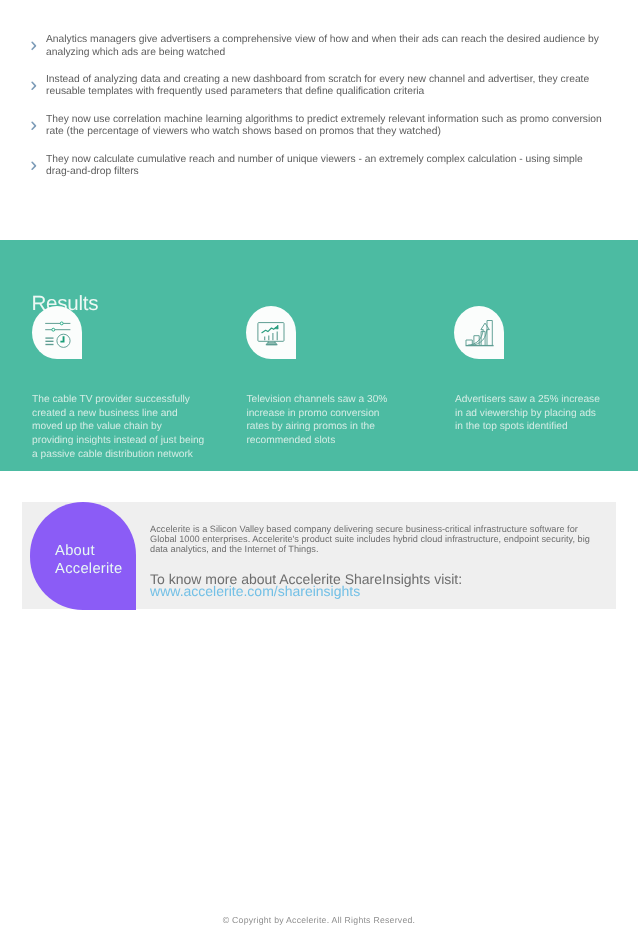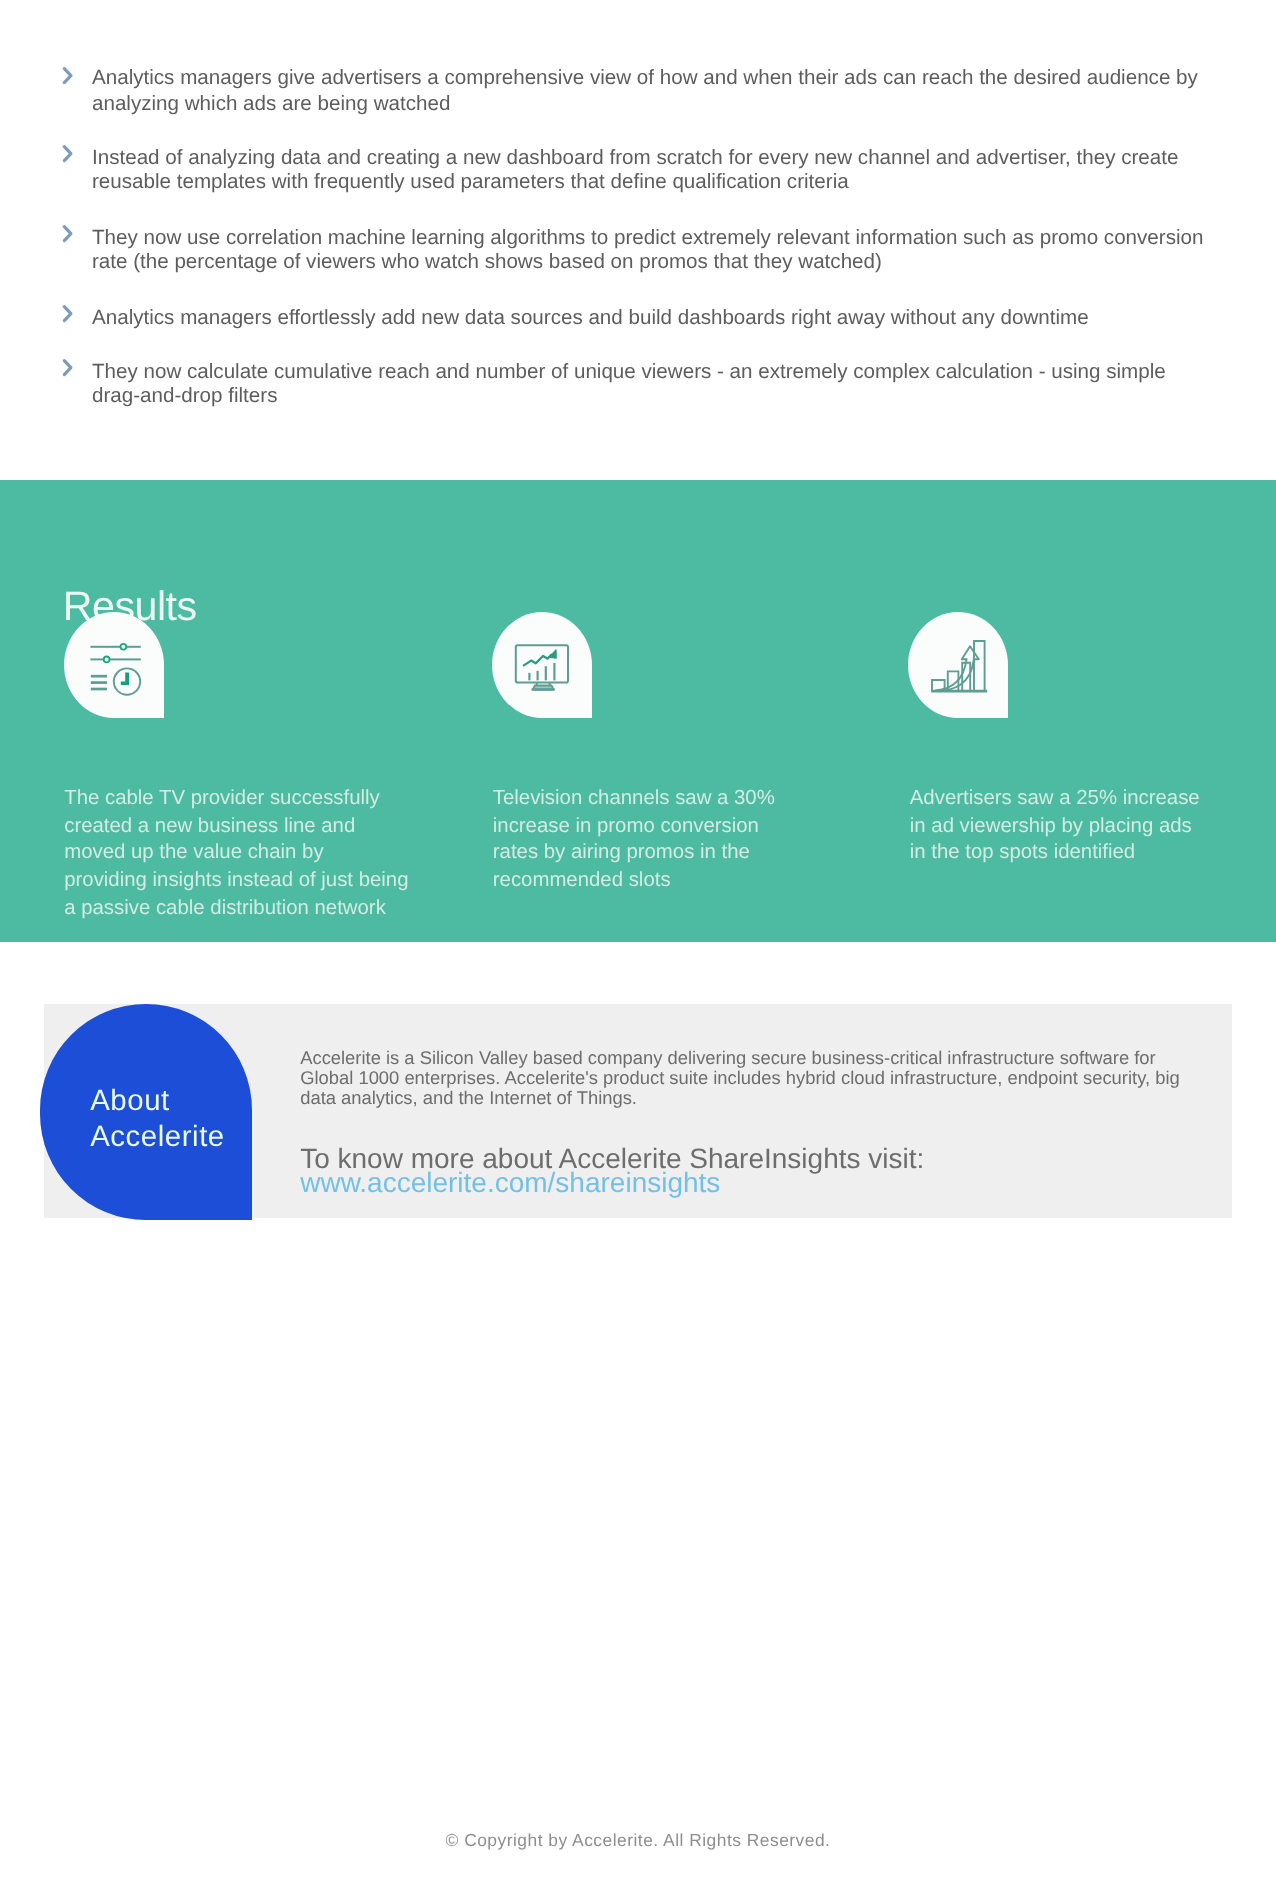--- a/index.html
+++ b/index.html
@@ -2,39 +2,39 @@
 <html><head>
 <meta charset="utf-8">
 <style>
   * { box-sizing: border-box; margin:0; padding:0; }
   html,body { width:638px; height:943px; }
   body { background:#ffffff; font-family:"Liberation Sans", sans-serif; -webkit-font-smoothing:antialiased; text-rendering:geometricPrecision; }
   .page { position:relative; width:638px; height:943px; overflow:hidden; background:#fff; }
 
   
   .bullets { position:absolute; left:0; top:0; width:638px; padding:33.8px 20px 0 29px; }
-  .bullet { position:relative; display:flex; align-items:flex-start; margin-bottom:14.5px; }
+  .bullet { position:relative; display:flex; align-items:center; margin-bottom:14.5px; }
   .chev-wrap { flex:0 0 17px; width:17px; margin-top:-2.3px; padding-left:1.7px; }
   .chev { display:block; width:6.6px; height:10.4px; }
   .btext { font-size:10.3px; line-height:12.7px; color:#5d5d5d; width:556px; }
 
   
   .results { position:absolute; left:0; top:239.5px; width:638px; height:231.4px; background:#4cbba2; }
   .results-title { position:absolute; left:31.4px; top:262.2px; font-size:20.6px; line-height:20.6px; color:#edf8f4; font-weight:400; letter-spacing:-0.25px;margin-top:32px; }
   .col { position:absolute; }
   .col1 { left:31.5px; width:174px; }
   .col2 { left:245.8px; width:150px; }
   .col3 { left:454.3px; width:149px; }
   .icon-badge { position:absolute; left:0px; top:306.4px; width:50px; height:53px; background:#fbfdfc; border-radius:50% 50% 0 50%; }
   .icon-badge svg { position:absolute; left:0; top:0; display:block; }
   .col-text { position:absolute; left:0.6px; top:393px; font-size:10.2px; line-height:13.65px; color:#d3ece4; }
 
   
   .about { position:absolute; left:21.8px; top:502.4px; width:594.2px; height:106.4px; background:#efefef; }
-  .about-badge { position:absolute; left:20px; top:502.4px; width:106.2px; height:108px; background:#1d4ed8; border-radius:53.1px 53.1px 0 53.1px; }
+  .about-badge { position:absolute; left:30px; top:502.4px; width:106.2px; height:108px; background:#8b5cf6; border-radius:53.1px 53.1px 0 53.1px; }
   .about-badge-label { position:absolute; left:25.1px; top:39.5px; font-size:14.7px; line-height:18.2px; letter-spacing:0.28px; color:#e8faf4; white-space:nowrap; }
   .about-body { position:absolute; left:150.1px; top:523.5px; width:448px; }
   .about-p { font-size:9.2px; line-height:10px; color:#6d6d6d; }
   .about-p2 { margin-top:19px; font-size:14px; line-height:12.9px; color:#6d6d6d; }
   .about-link { color:#73c0e6; text-decoration:none; }
 
   
   .footer { position:absolute; left:0; top:915.5px; width:638px; text-align:center; font-size:8.7px; line-height:8.7px; letter-spacing:0.25px; color:#8e8e8e; }
 </style>
 </head>
@@ -59,28 +59,20 @@
       </span>
       <span class="btext">Instead of analyzing data and creating a new dashboard from scratch for every new channel and advertiser, they create reusable templates with frequently used parameters that define qualification criteria</span>
     </div>
     <div class="bullet">
       <span class="chev-wrap">
         <svg class="chev" viewBox="0 0 6.6 10.4" fill="none">
             <path d="M1.15 2.3 L4.45 5.85 L1.15 9.3" stroke="#7d9cb8" stroke-width="1.6" stroke-linecap="round" stroke-linejoin="round"></path>
           </svg>
       </span>
       <span class="btext">They now use correlation machine learning algorithms to predict extremely relevant information such as promo conversion rate (the percentage of viewers who watch shows based on promos that they watched)</span>
-    </div>
-    <div class="bullet">
-      <span class="chev-wrap">
-        <svg class="chev" viewBox="0 0 6.6 10.4" fill="none">
-            <path d="M1.15 2.3 L4.45 5.85 L1.15 9.3" stroke="#7d9cb8" stroke-width="1.6" stroke-linecap="round" stroke-linejoin="round"></path>
-          </svg>
-      </span>
-      <span class="btext">Analytics managers effortlessly add new data sources and build dashboards right away without any downtime</span>
     </div>
     <div class="bullet">
       <span class="chev-wrap">
         <svg class="chev" viewBox="0 0 6.6 10.4" fill="none">
             <path d="M1.15 2.3 L4.45 5.85 L1.15 9.3" stroke="#7d9cb8" stroke-width="1.6" stroke-linecap="round" stroke-linejoin="round"></path>
           </svg>
       </span>
       <span class="btext">They now calculate cumulative reach and number of unique viewers - an extremely complex calculation - using simple drag-and-drop filters</span>
     </div>
   </div>

